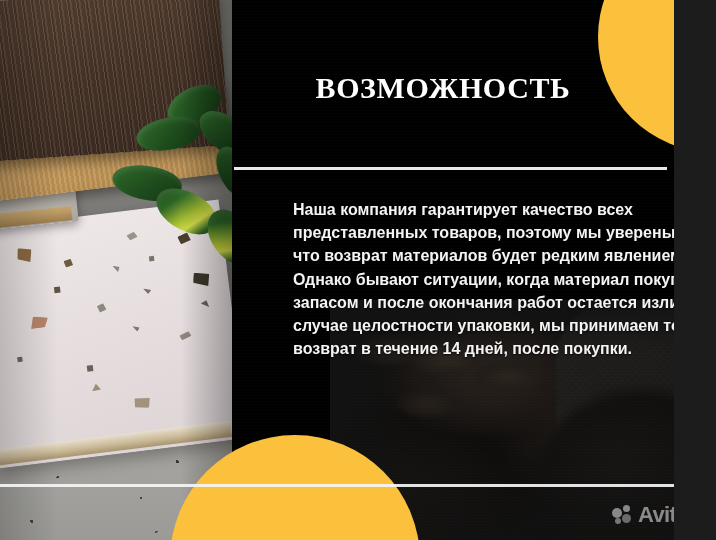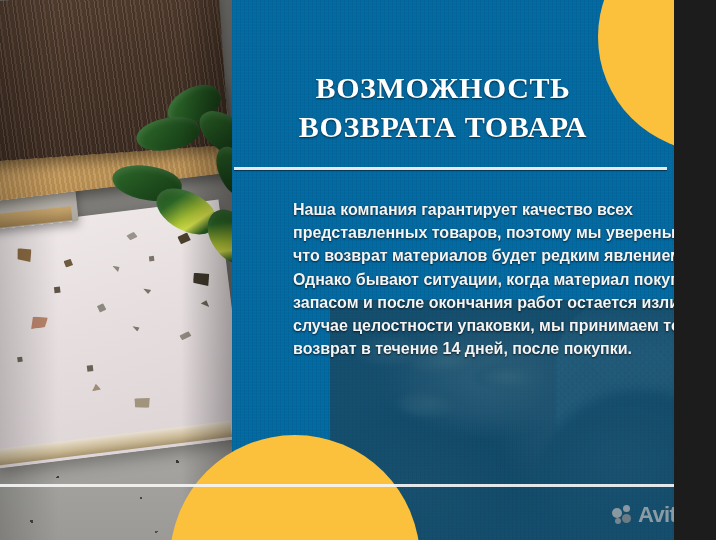--- a/index.html
+++ b/index.html
@@ -8,21 +8,21 @@
   html, body {
     width:716px; height:540px;
     background:#1c1c1c;
     font-family:"Liberation Sans", sans-serif;
     overflow:hidden;
   }
 
   .banner {
     position:relative;
     width:674px; height:540px;
-    background:#0369a1;
+    background:#000000;
     overflow:hidden;
   }
 
   
   .bg-texture {
     position:absolute; inset:0;
     background-image:
       repeating-linear-gradient(0deg, rgba(255,255,255,.012) 0 1px, transparent 1px 3px),
       repeating-linear-gradient(90deg, rgba(0,0,0,.05) 0 1px, transparent 1px 4px);
     pointer-events:none;
@@ -329,21 +329,20 @@
   </div>
 
   <div class="circle-bottom"></div>
 
   <div class="bottom-rule under"></div>
 
   <div class="content">
 
     <h1 class="title">
       <span class="line">ВОЗМОЖНОСТЬ</span>
-      <span class="line">ВОЗВРАТА ТОВАРА</span>
     </h1>
 
     <div class="divider"></div>
 
     <p class="body-text">Наша компания гарантирует качество всех представленных товаров, поэтому мы уверены в том, что возврат материалов будет редким явлением. Однако бывают ситуации, когда материал покупают с запасом и после окончания работ остается излишек. В случае целостности упаковки, мы принимаем товар на возврат в течение 14 дней, после покупки.</p>
   </div>
 
   <div class="avito">
     <span class="avito-mark">
       <i class="d1"></i>

